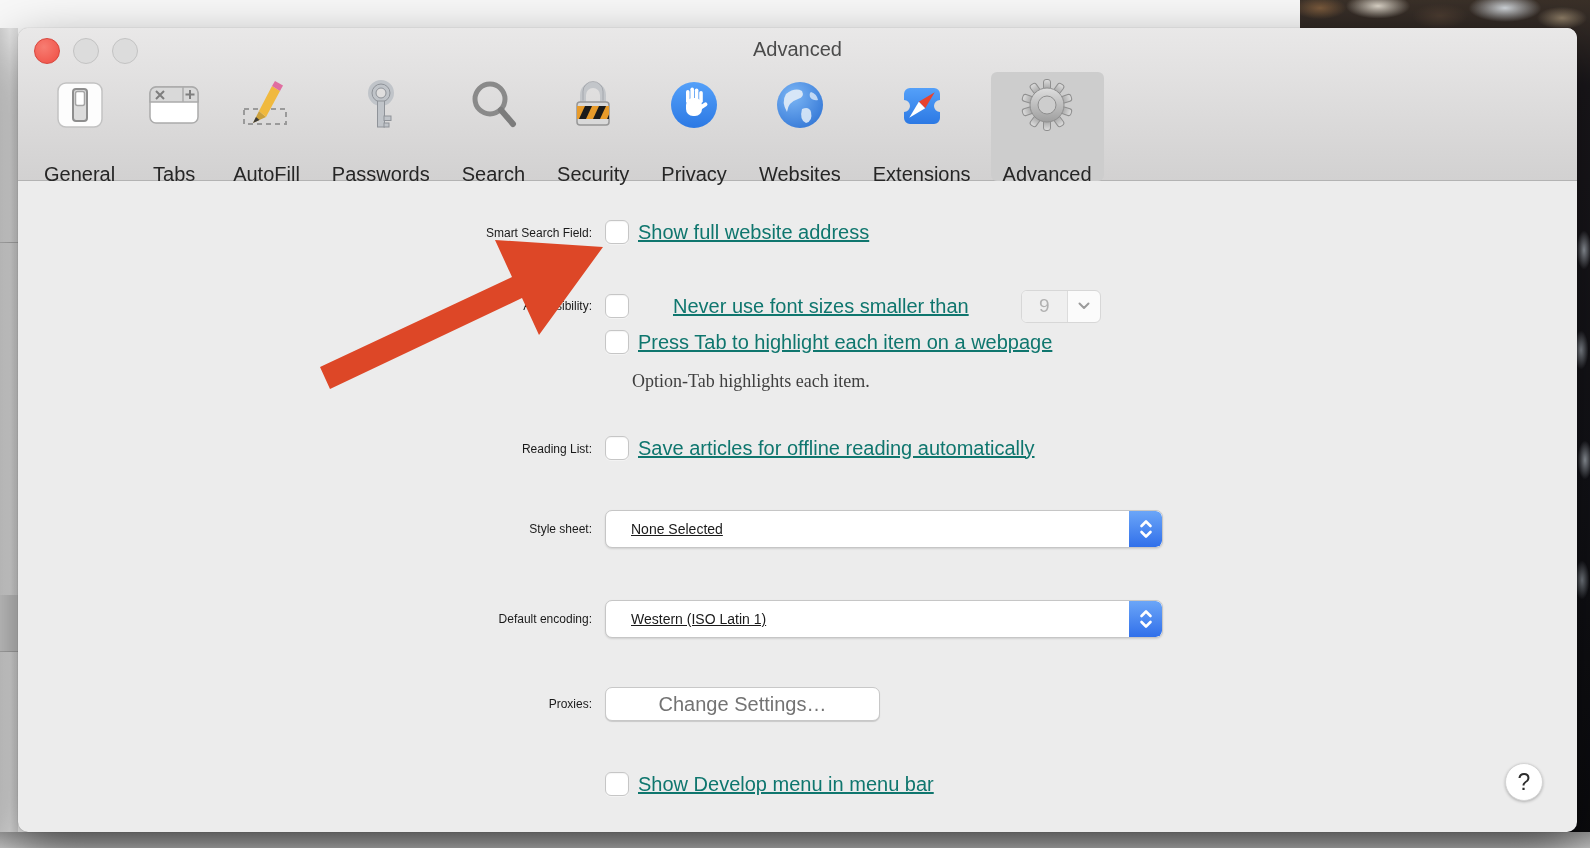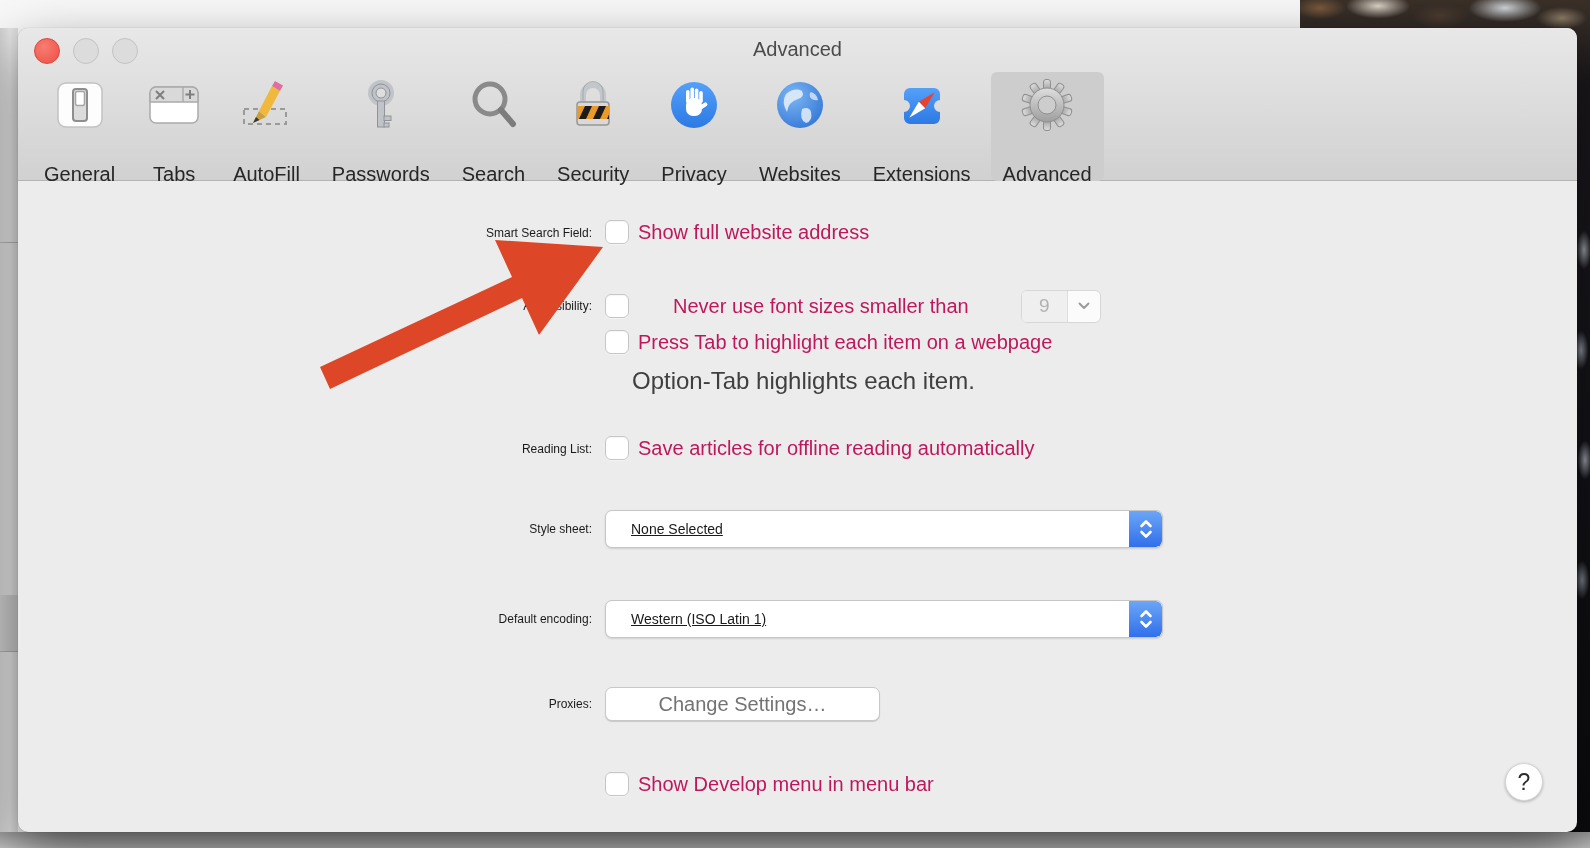--- a/index.html
+++ b/index.html
@@ -44,24 +44,24 @@
   .tb-items{position:absolute;left:14px;top:44px;height:109px;display:flex;gap:8px;}
   .tb-item{display:flex;flex-direction:column;align-items:center;padding:6px 12px 0 12px;border-radius:6px;gap:26px;}
   .tb-item.selected{background:#cdcdcd;height:103px;}
   .tb-icon{width:54px;height:54px;display:flex;align-items:center;justify-content:center;}
   .tb-label{margin-top:5px;font-size:20px;color:#262626;white-space:nowrap;}
 
   
   .setting-row{position:absolute;left:0;width:100%;}
   .lbl{position:absolute;right:985px;top:0;font-size:12px;color:#1a1a1a;white-space:nowrap;}
   .ctrl{position:absolute;left:587px;top:0;display:flex;align-items:center;gap:9px;}
-  .opt-text{font-size:20px;color:#be185d;white-space:nowrap;}
+  .opt-text{font-size:20px;color:#0f766e;white-space:nowrap;text-decoration:underline;}
   .checkbox{width:22px;height:22px;background:#fff;border:1px solid #c6c6c6;border-radius:6px;
     box-shadow:inset 0 1px 1px rgba(0,0,0,.04),0 1px 0 rgba(255,255,255,.4);flex:0 0 auto;}
-  .note{position:absolute;left:614px;font-size:24px;color:#3f3f3f;white-space:nowrap;}
+  .note{position:absolute;left:614px;font-size:18px;color:#3f3f3f;white-space:nowrap;font-family:Liberation Serif, serif;}
   .popup{width:558px;height:38px;background:#fff;border:1px solid #c6c6c6;border-radius:7px;
     box-sizing:border-box;display:flex;align-items:center;box-shadow:0 1px 2px rgba(0,0,0,.12);overflow:hidden;}
   .popup-text{flex:1;padding-left:25px;font-size:14px;color:#1a1a1a;text-decoration:underline;}
   .popup-cap{width:33px;align-self:stretch;background:linear-gradient(#6ba6f8,#3170ea);
     display:flex;align-items:center;justify-content:center;border-radius:0 6px 6px 0;}
   .mini-popup{width:80px;height:33px;border:1px solid #d7d7d7;border-radius:6px;box-sizing:border-box;
     display:flex;overflow:hidden;background:#fbfbfb;}
   .mini-val{width:45px;background:#efefef;border-right:1px solid #dcdcdc;display:flex;align-items:center;
     justify-content:center;font-size:19px;color:#b1b1b1;}
   .mini-cap{flex:1;display:flex;align-items:center;justify-content:center;}

